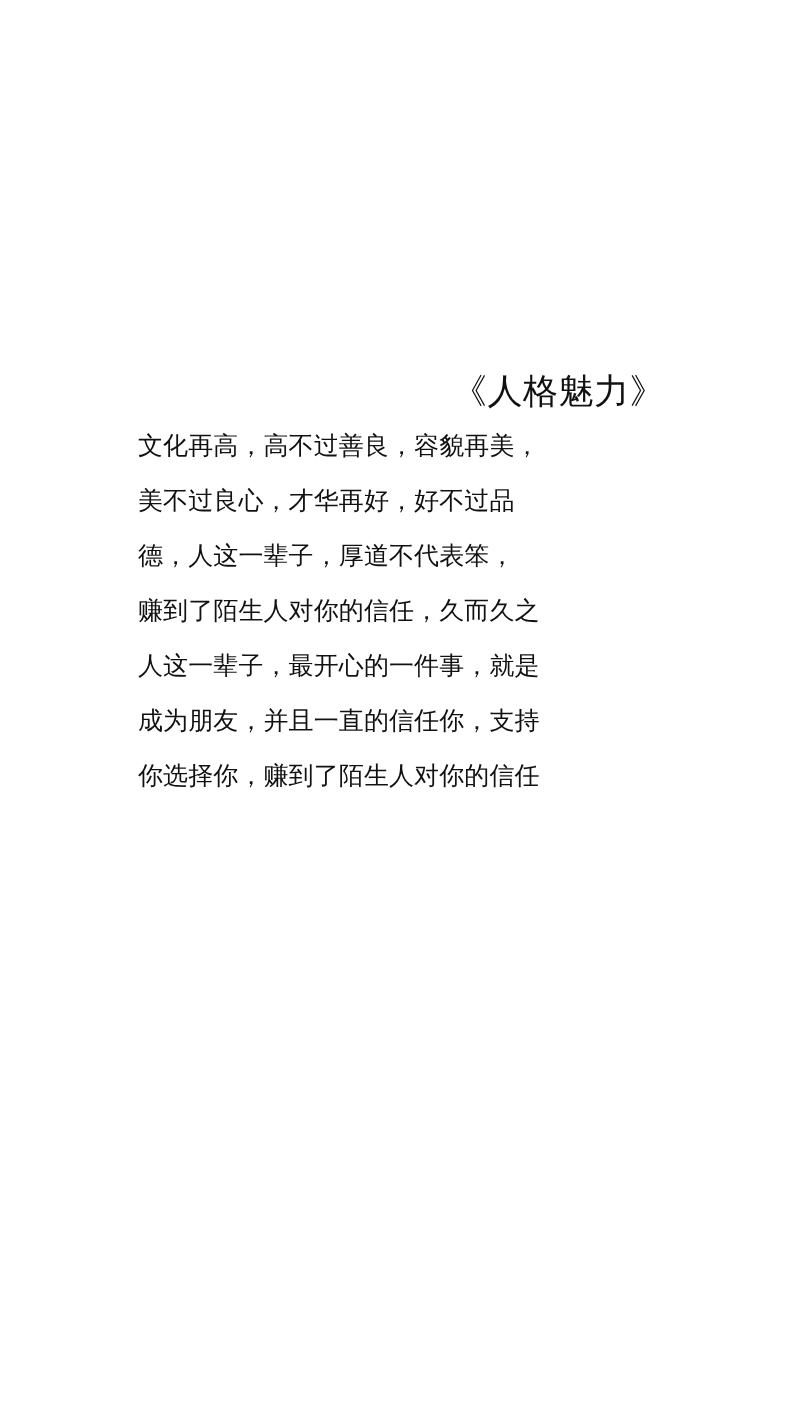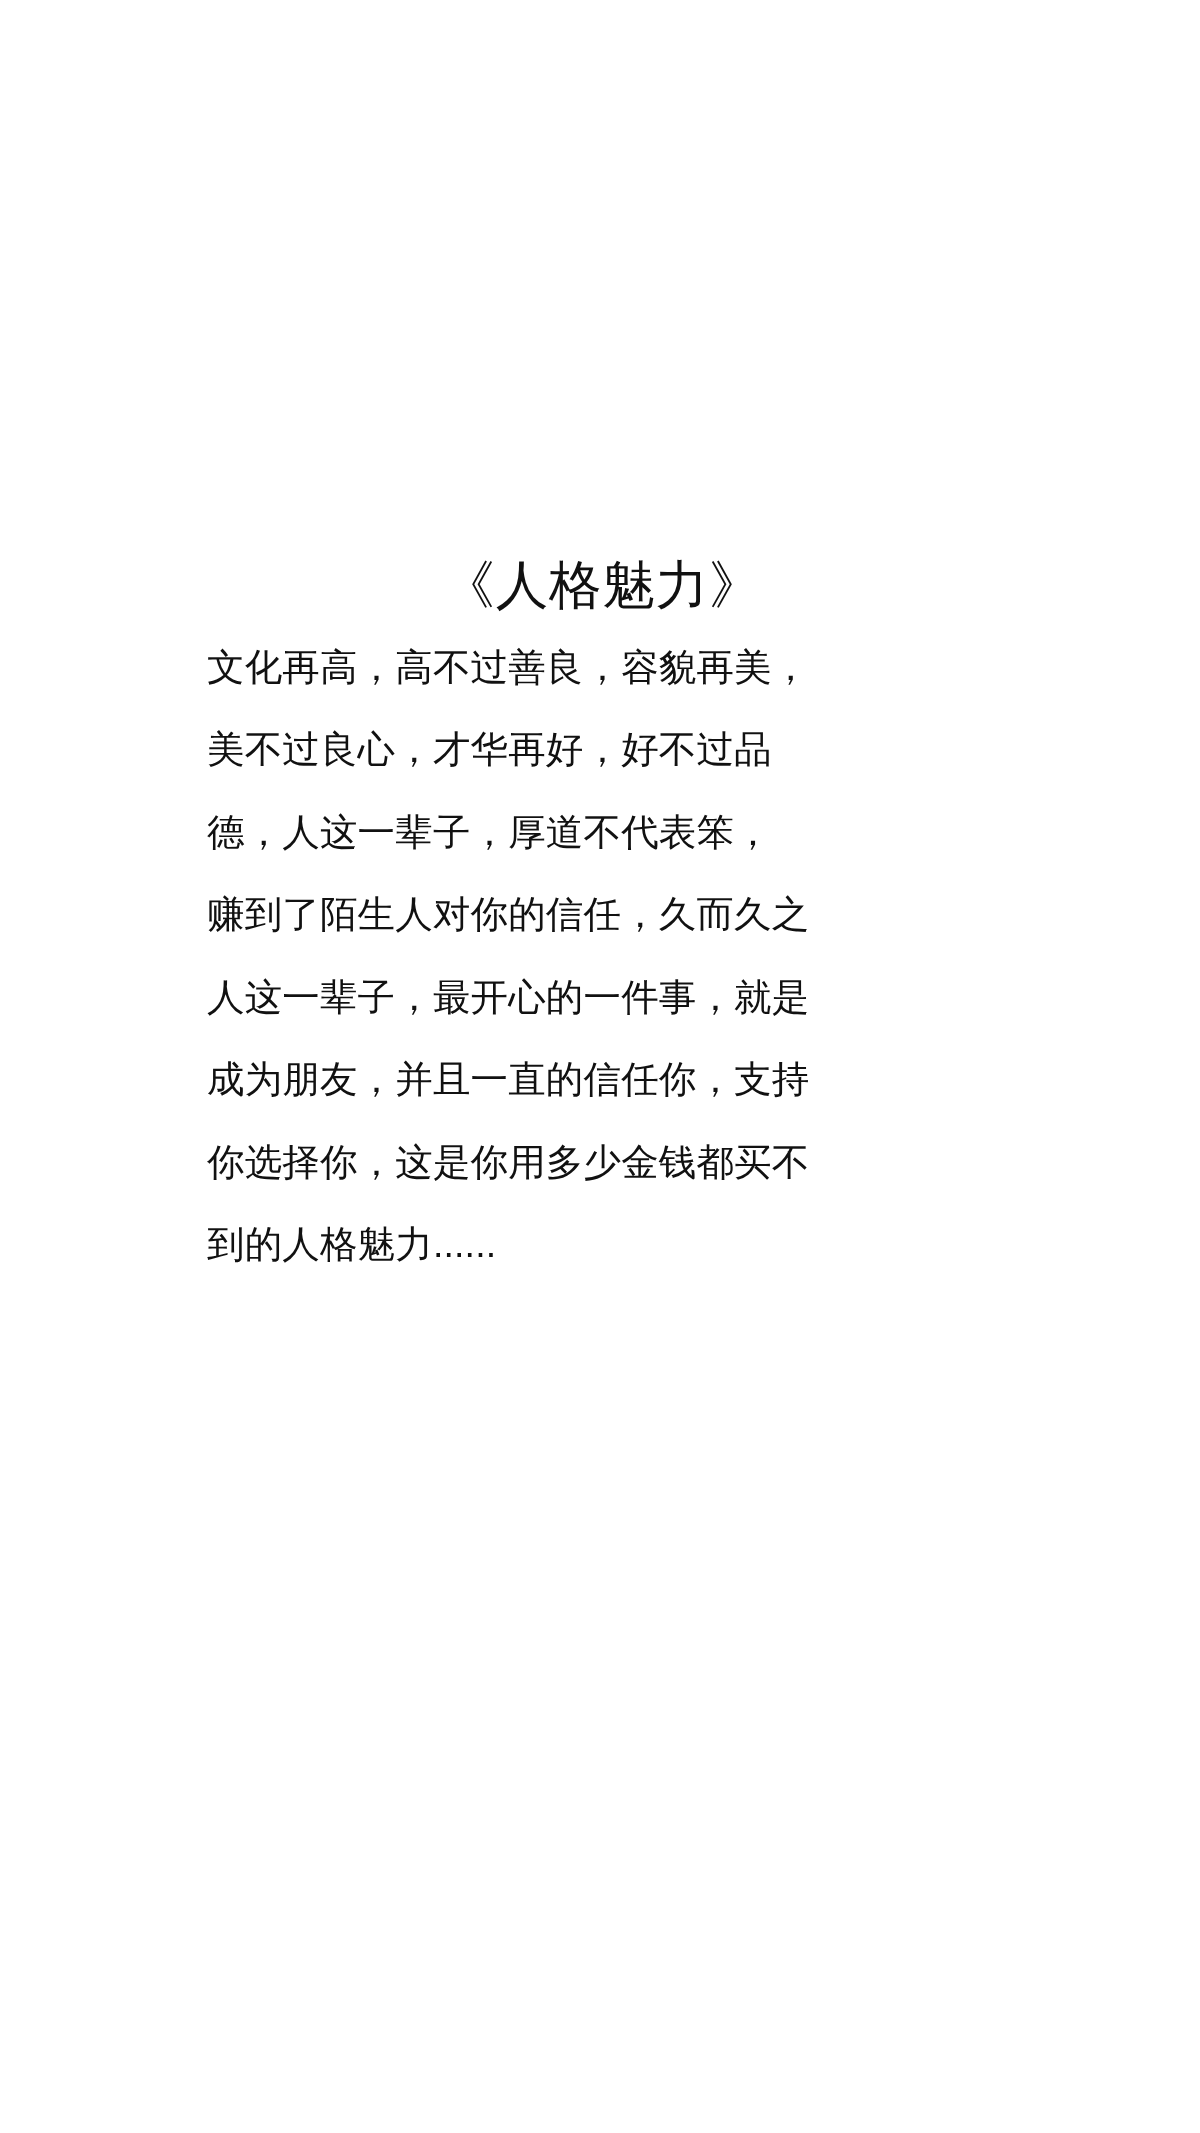--- a/index.html
+++ b/index.html
@@ -17,21 +17,21 @@
   .text-card {
     position: absolute;
     top: 363px;
     left: 138px;
     width: 527px;
   }
   .card-title {
     font-size: 35px;
     font-weight: 400;
     line-height: 55px;
-    text-align: center;
+    text-align: right;
     white-space: nowrap;
     letter-spacing: 0.5px;
   }
   .card-line {
     font-size: 25px;
     line-height: 55px;
     white-space: nowrap;
     letter-spacing: 0.1px;
   }
 </style>
@@ -39,15 +39,14 @@
 <body>
 
 <div class="text-card">
   <h1 class="card-title">《人格魅力》</h1>
   <div class="card-line">文化再高，高不过善良，容貌再美，</div>
   <div class="card-line">美不过良心，才华再好，好不过品</div>
   <div class="card-line">德，人这一辈子，厚道不代表笨，</div>
   <div class="card-line">赚到了陌生人对你的信任，久而久之</div>
   <div class="card-line">人这一辈子，最开心的一件事，就是</div>
   <div class="card-line">成为朋友，并且一直的信任你，支持</div>
-  <div class="card-line">你选择你，这是你用多少金钱都买不</div>
-  <div class="card-line">到的人格魅力......</div>
+  <div class="card-line">你选择你，赚到了陌生人对你的信任</div>
 </div>
 
 </body></html>

